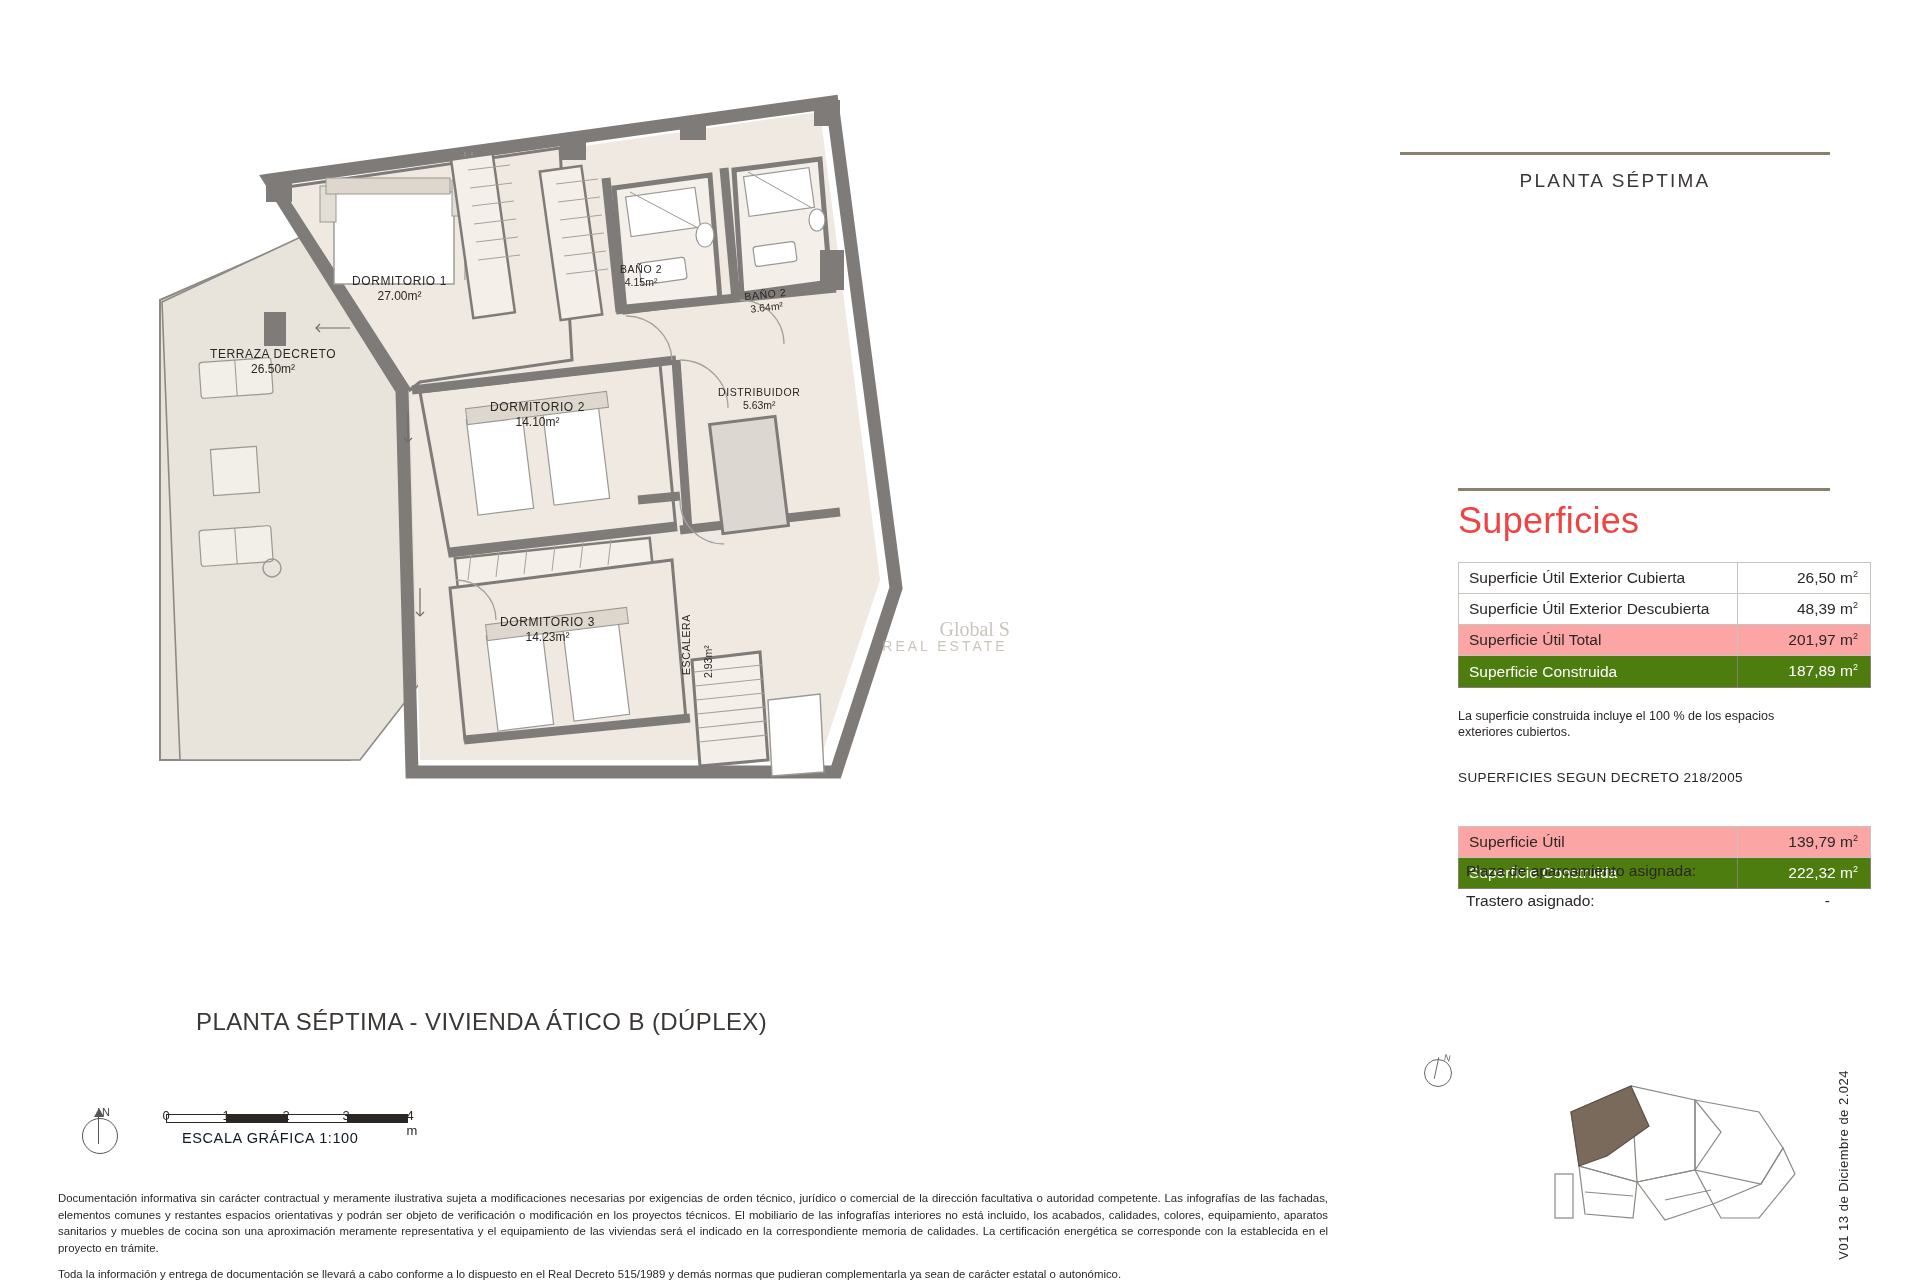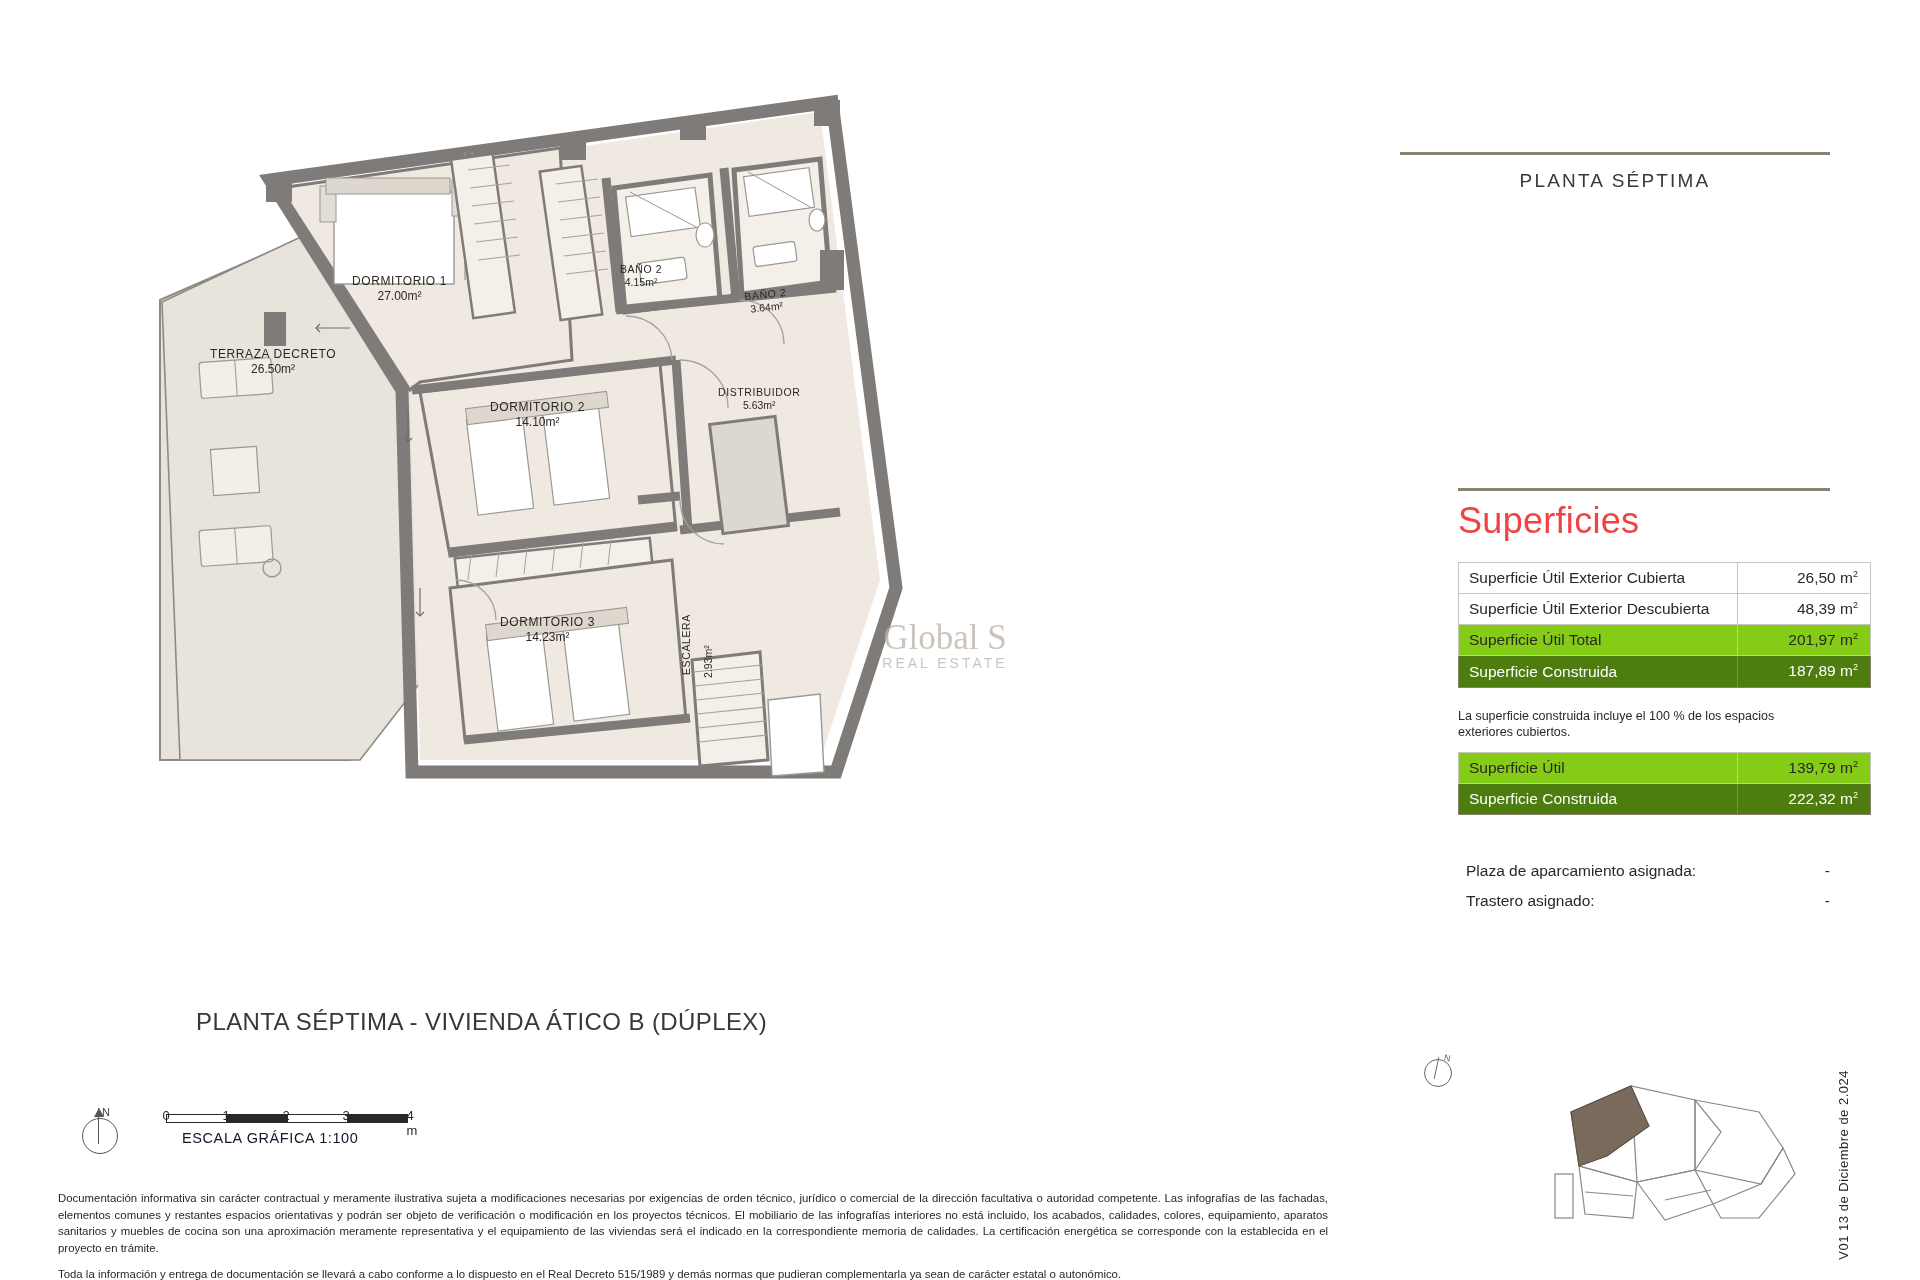--- a/index.html
+++ b/index.html
@@ -59,21 +59,21 @@
     padding: 6px 10px;
     color: #2b2724;
     white-space: nowrap;
   }
   .tbl td.label { width: 258px; }
   .tbl td.value {
     width: 110px;
     text-align: right;
     padding-right: 12px;
   }
-  .row-gray td { background: #84cc16; }
+  .row-gray td { background: #fca5a5; }
   .row-brown td { background: #4d7c0f; color: #ffffff; border-color: #8b7f6e;}
   sup { font-size: 9px; vertical-align: super; }
 
   .note {
     position: absolute;
     font-size: 12.5px;
     line-height: 1.25;
     color: #2b2724;
     width: 370px;
   }
@@ -247,21 +247,21 @@
   .watermark {
     position: absolute;
     left: 880px;
     top: 618px;
     width: 130px;
     text-align: center;
     color: #b9b1a6;
     opacity: .75;
     pointer-events: none;
   }
-  .watermark .w1 { font-family: "Liberation Serif", serif; font-size: 35px; }
+  .watermark .w1 { font-family: "Liberation Serif", serif; font-size: 20px; text-align: right; }
   .watermark .w2 { font-size: 14px; letter-spacing: 3px; margin-top: -3px; }
 
   .lbl {
     position: absolute;
     text-align: center;
     color: #2b2724;
     font-size: 12px;
     line-height: 1.25;
     white-space: nowrap;
   }
@@ -482,21 +482,21 @@
         <td class="label">Superficie Construida</td>
         <td class="value"><span>187,89</span> <span>m</span><sup>2</sup></td>
       </tr>
     </tbody>
   </table>
 
   <div class="note" style="left:1458px; top:709px;">La superficie construida incluye el 100 % de los espacios exteriores cubiertos.</div>
 
   <div class="decreto-head" style="left:1458px; top:770px;">SUPERFICIES SEGUN DECRETO 218/2005</div>
 
-  <table class="tbl" style="left:1458px; top:752px;">
+  <table class="tbl" style="left:1458px; top:826px;">
     <tbody>
       <tr class="row-gray">
         <td class="label">Superficie Útil</td>
         <td class="value"><span>139,79</span> <span>m</span><sup>2</sup></td>
       </tr>
       <tr class="row-brown">
         <td class="label">Superficie Construida</td>
         <td class="value"><span>222,32</span> <span>m</span><sup>2</sup></td>
       </tr>
     </tbody>

